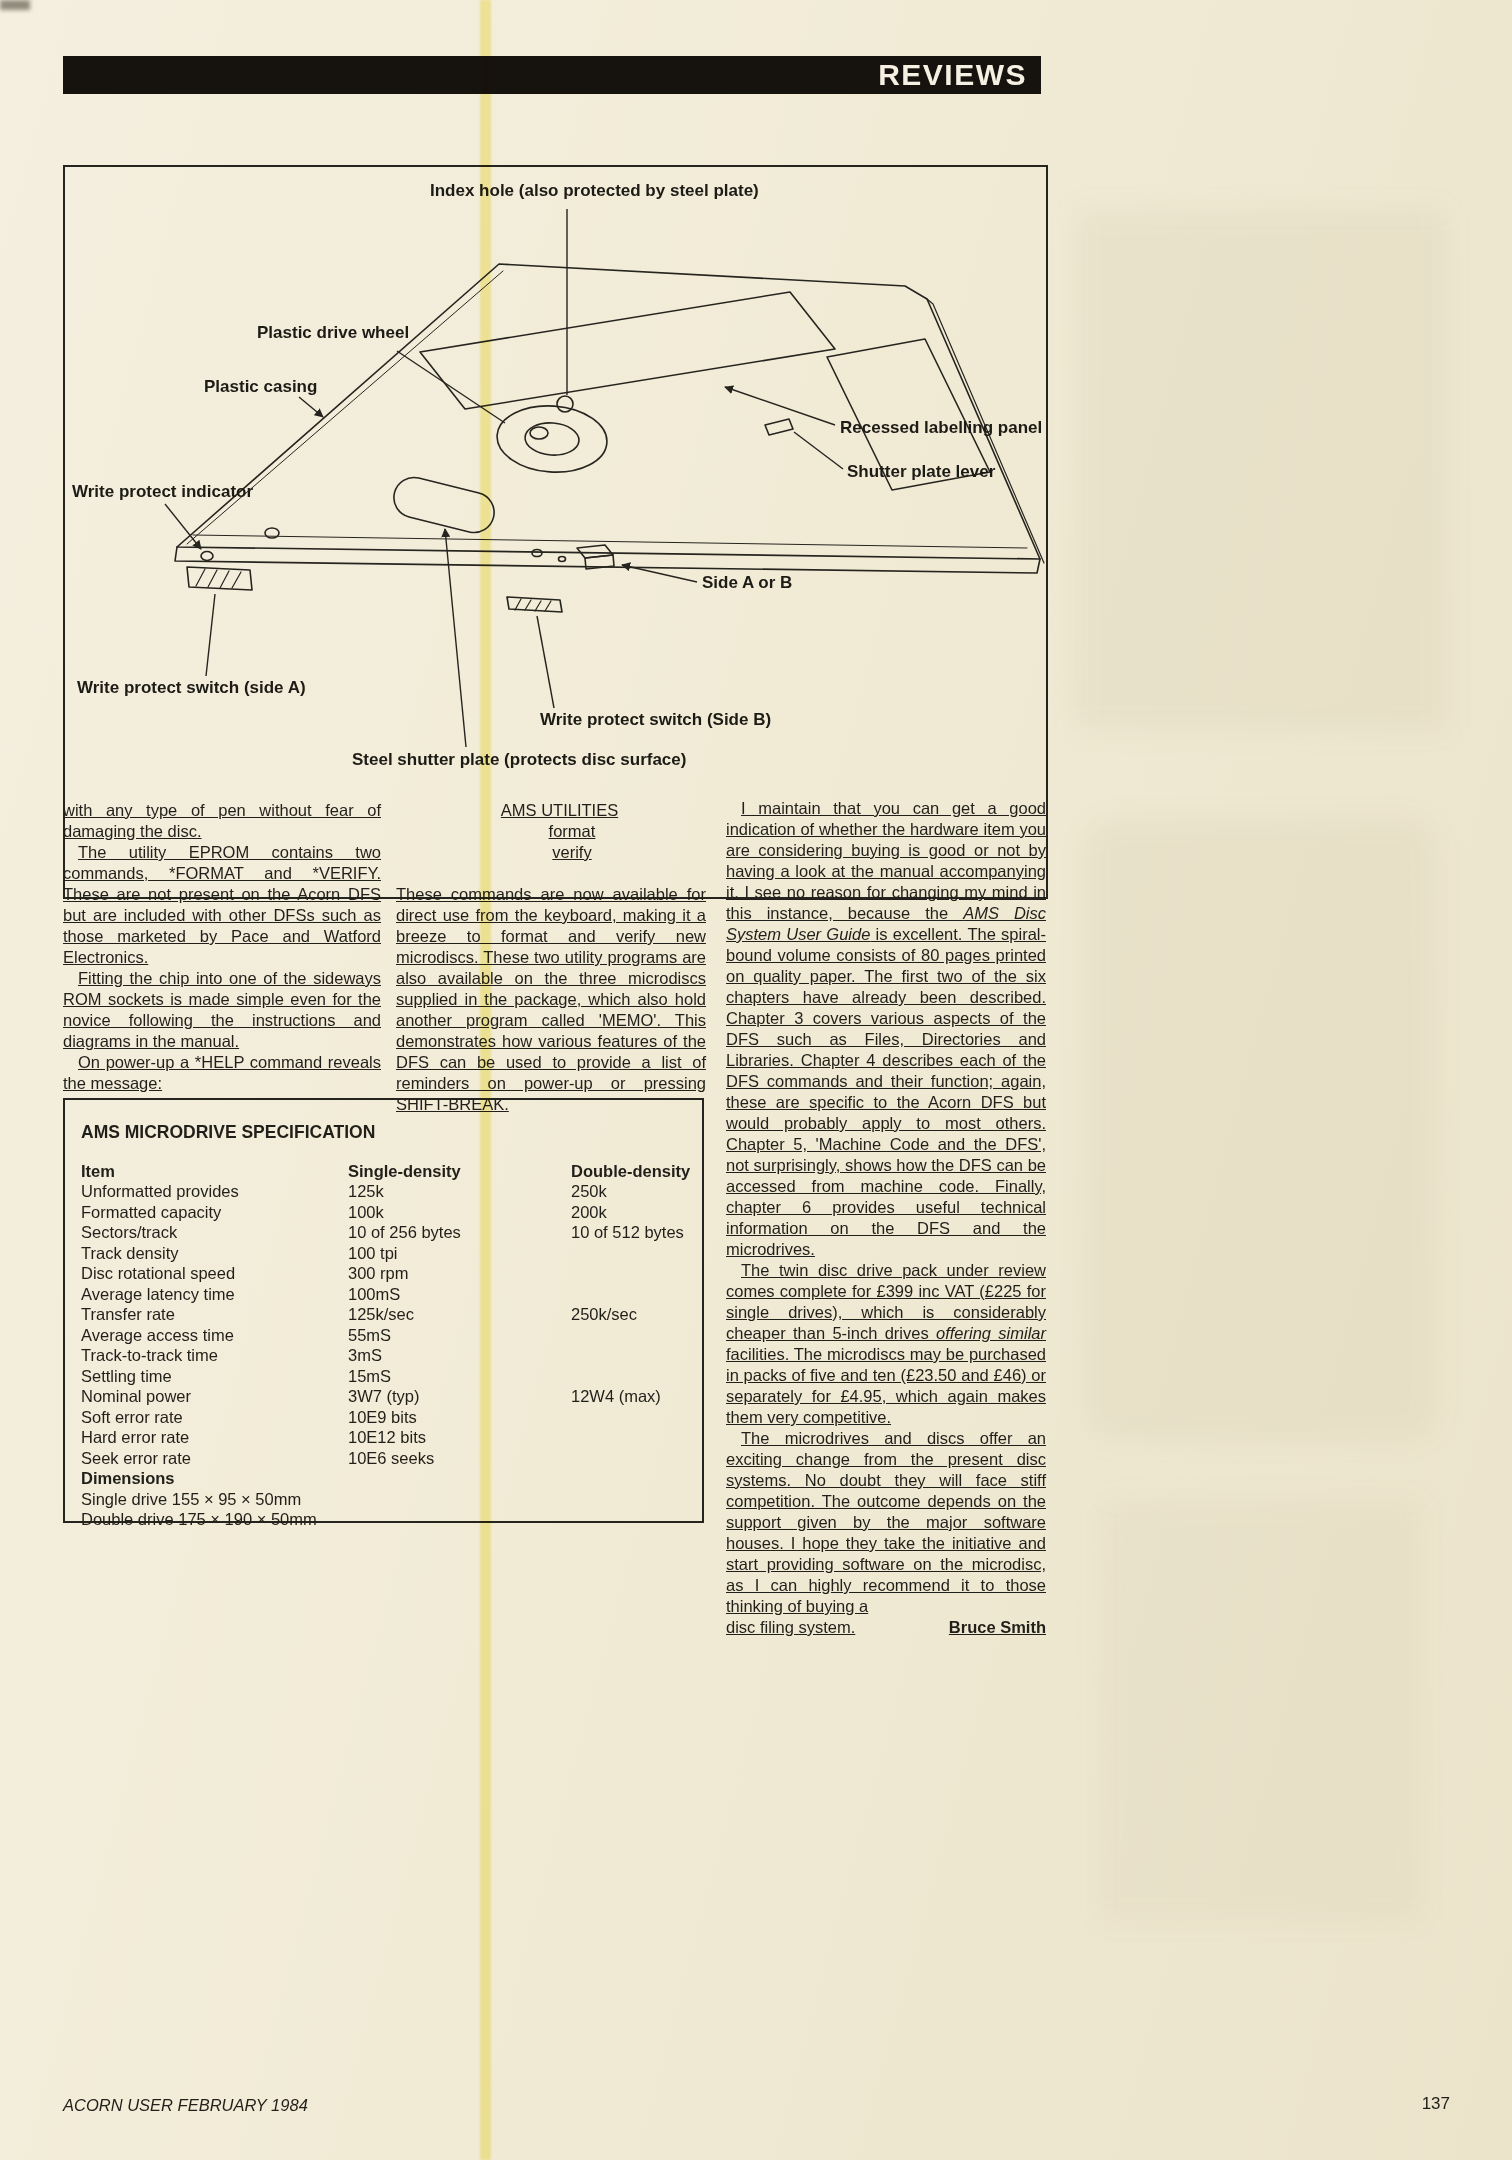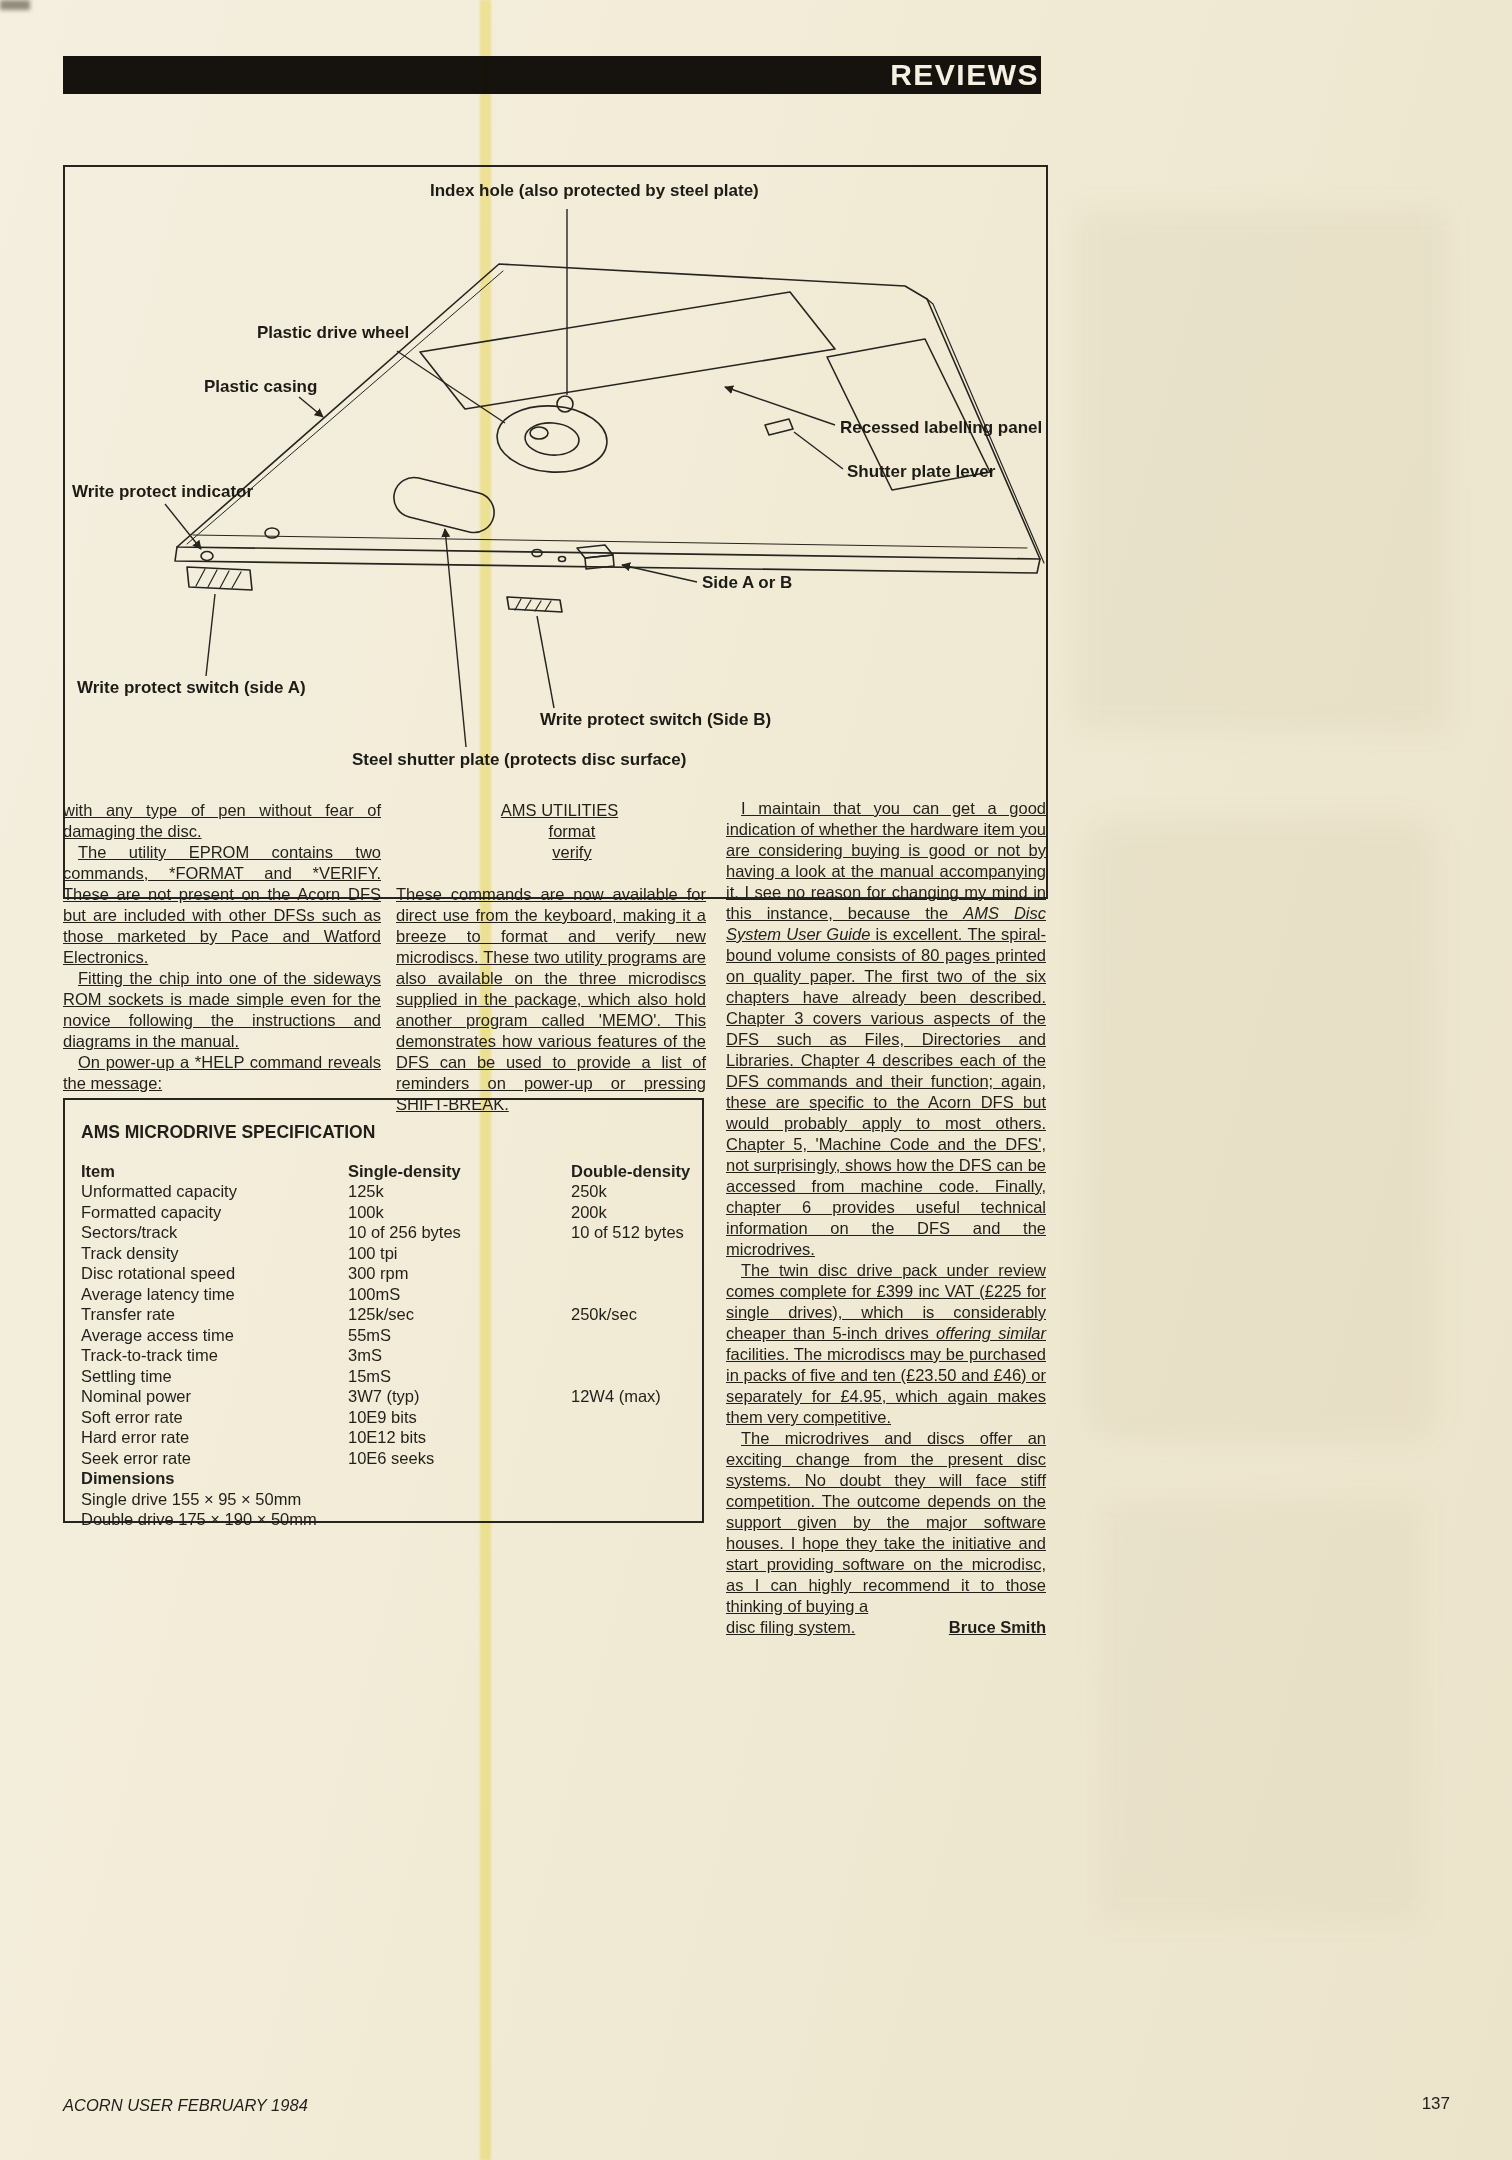--- a/index.html
+++ b/index.html
@@ -21,21 +21,21 @@
   .ghost { position:absolute; background: rgba(135,120,65,0.06); filter: blur(14px); z-index:1; }
   .g1 { left:1075px; top:210px; width:370px; height:520px; }
   .g2 { left:1085px; top:820px; width:350px; height:620px; border-radius:30px; }
   .g3 { left:1100px; top:1500px; width:320px; height:420px; background: rgba(135,120,65,0.045); }
   .corner-smudge { position:absolute; left:0; top:0; width:30px; height:10px; background: rgba(45,40,28,0.5); filter: blur(2px); }
 
   
   .reviews-bar {
     position:absolute; left:63px; top:56px; width:978px; height:38px;
     background:#16130f; display:flex; align-items:center; justify-content:flex-end;
-    padding-right:2px; z-index:5;
+    padding-right:14px; z-index:5;
   }
   .reviews-bar .bar-label {
     color:#f5f0e1; font-size:30px; font-weight:bold; letter-spacing:1.5px; line-height:1;
   }
 
   
   .diagram-box {
     position:absolute; left:63px; top:165px; width:985px; height:734px;
     border:2px solid #26241f; z-index:5;
   }
@@ -182,21 +182,21 @@
   </section>
 
   <section class="spec-box">
     <div class="spec-title">AMS MICRODRIVE SPECIFICATION</div>
     <div class="spec-row spec-head">
       <span>Item</span>
       <span>Single-density</span>
       <span>Double-density</span>
     </div>
     <div class="spec-row">
-        <span>Unformatted capacity</span>
+        <span>Unformatted provides</span>
         <span>125k</span>
         <span>250k</span>
       </div>
     <div class="spec-row">
         <span>Formatted capacity</span>
         <span>100k</span>
         <span>200k</span>
       </div>
     <div class="spec-row">
         <span>Sectors/track</span>

